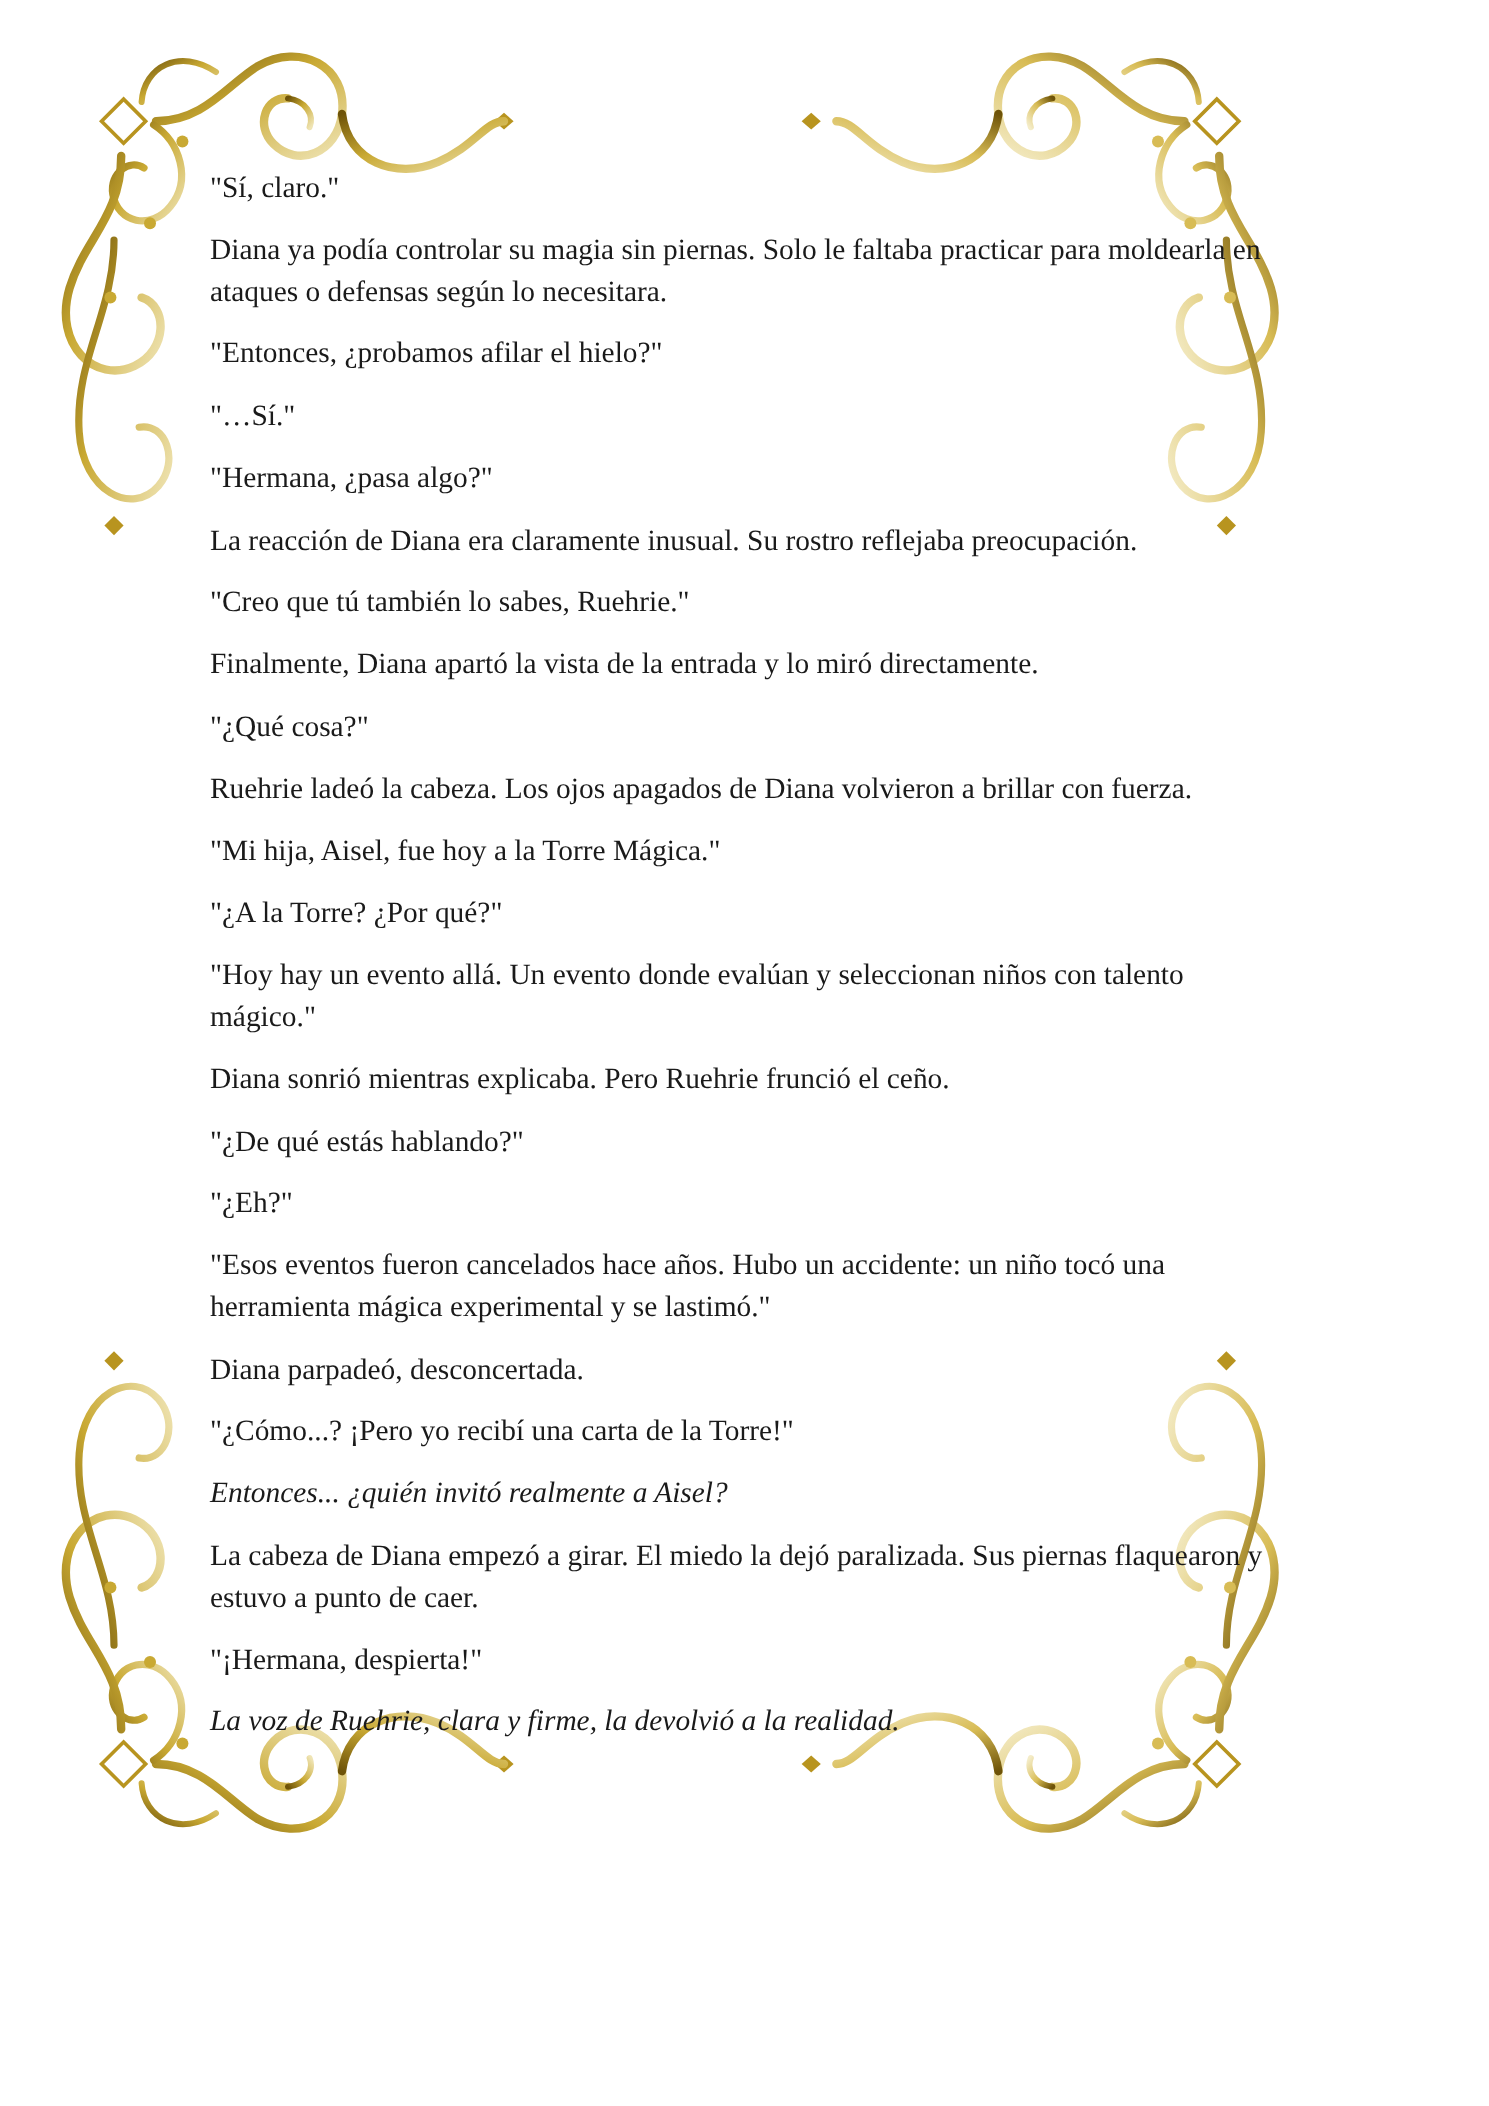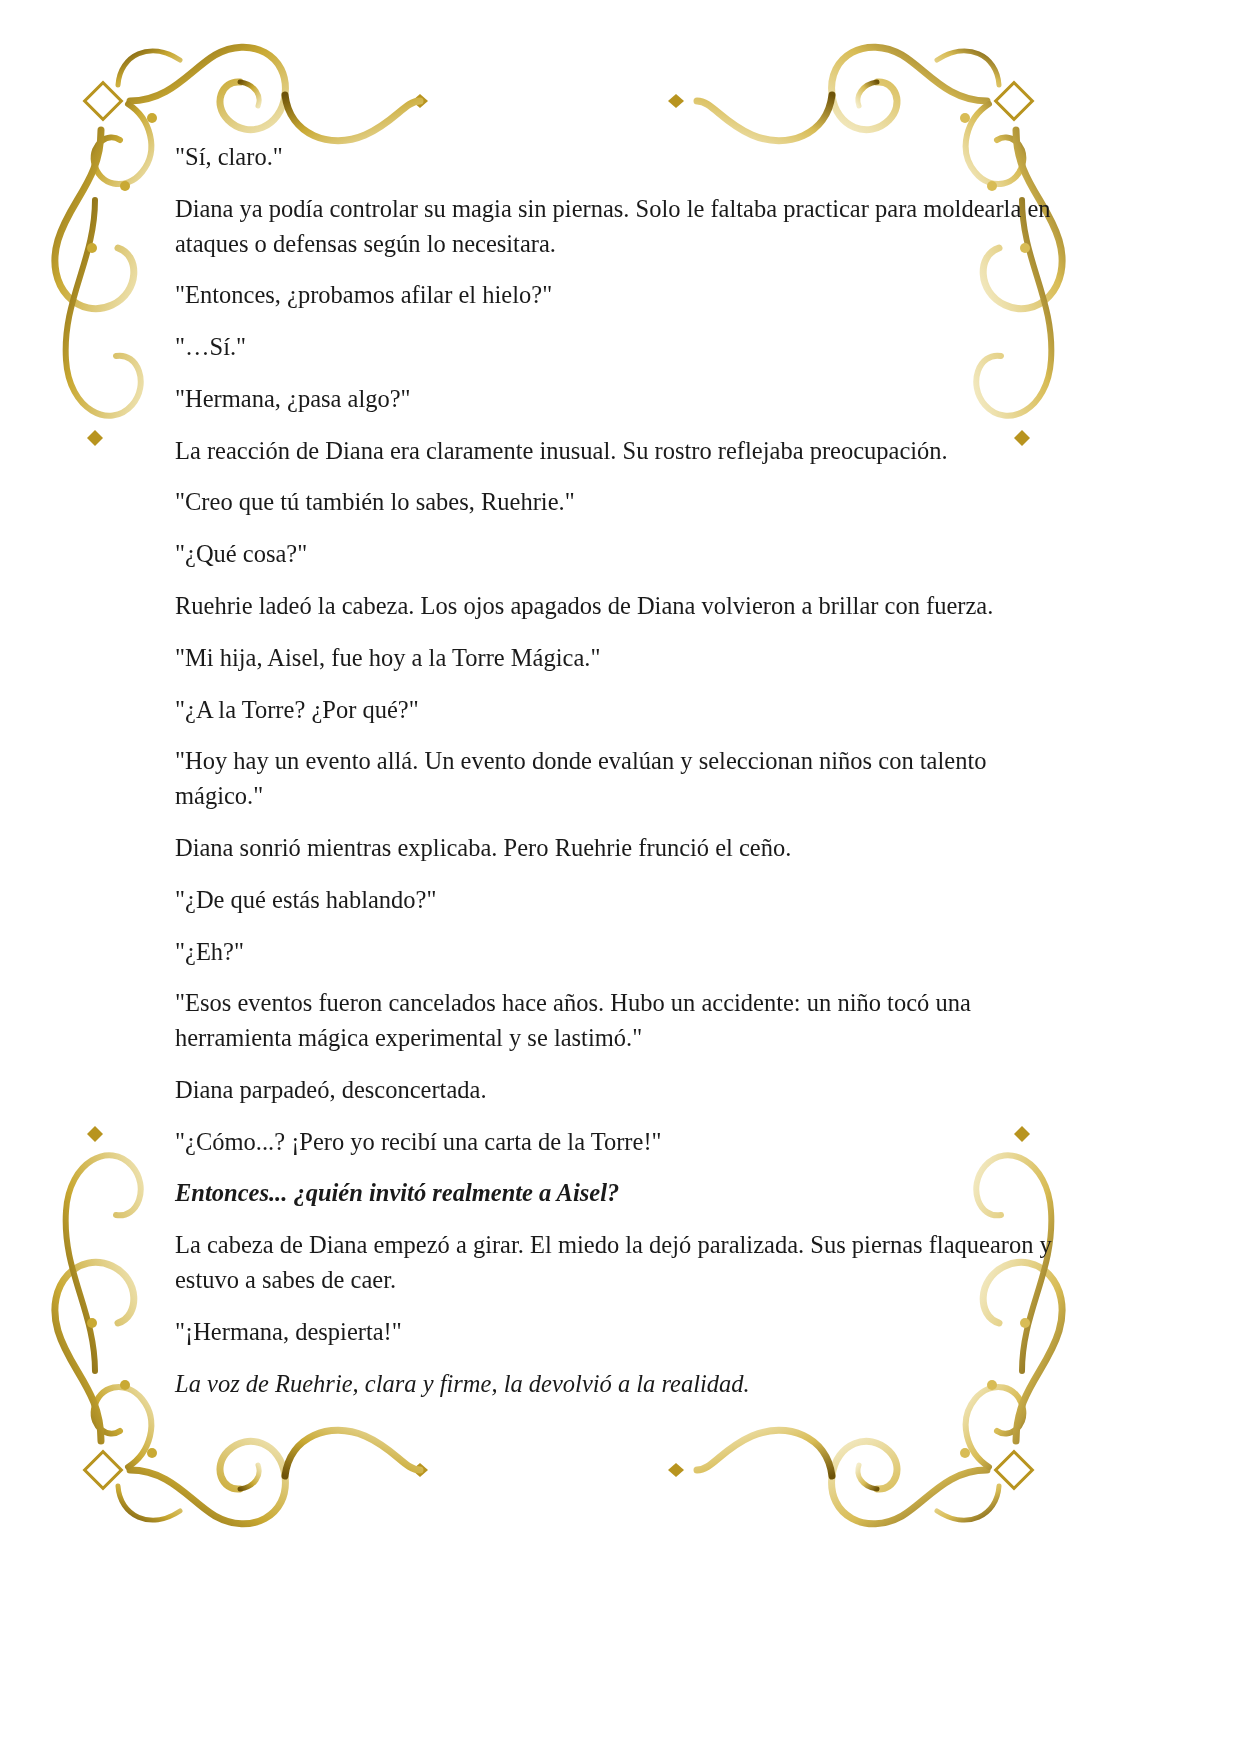--- a/index.html
+++ b/index.html
@@ -41,21 +41,20 @@
 
   .para {
     font-size: 24.5px;
     line-height: 1.42;
     margin: 0 0 17px 0;
     text-align: left;
     color: #1a1a1a;
   }
   .para.italic {
     font-style: italic;
-    font-weight: bold;
   }
   .para:last-child {
     margin-bottom: 0;
     font-style: italic;
   }
 </style>
 </head>
 <body>
 
 <div class="page">
@@ -190,30 +189,31 @@
   </svg>
 
   <div class="content">
     <p class="para">"Sí, claro."</p>
     <p class="para">Diana ya podía controlar su magia sin piernas. Solo le faltaba practicar para moldearla en ataques o defensas según lo necesitara.</p>
     <p class="para">"Entonces, ¿probamos afilar el hielo?"</p>
     <p class="para">"…Sí."</p>
     <p class="para">"Hermana, ¿pasa algo?"</p>
     <p class="para">La reacción de Diana era claramente inusual. Su rostro reflejaba preocupación.</p>
     <p class="para">"Creo que tú también lo sabes, Ruehrie."</p>
+    <p class="para">Finalmente, Diana apartó la vista de la entrada y lo miró directamente.</p>
     <p class="para">"¿Qué cosa?"</p>
     <p class="para">Ruehrie ladeó la cabeza. Los ojos apagados de Diana volvieron a brillar con fuerza.</p>
     <p class="para">"Mi hija, Aisel, fue hoy a la Torre Mágica."</p>
     <p class="para">"¿A la Torre? ¿Por qué?"</p>
     <p class="para">"Hoy hay un evento allá. Un evento donde evalúan y seleccionan niños con talento mágico."</p>
     <p class="para">Diana sonrió mientras explicaba. Pero Ruehrie frunció el ceño.</p>
     <p class="para">"¿De qué estás hablando?"</p>
     <p class="para">"¿Eh?"</p>
     <p class="para">"Esos eventos fueron cancelados hace años. Hubo un accidente: un niño tocó una herramienta mágica experimental y se lastimó."</p>
     <p class="para">Diana parpadeó, desconcertada.</p>
     <p class="para">"¿Cómo...? ¡Pero yo recibí una carta de la Torre!"</p>
     <p class="para italic">Entonces... ¿quién invitó realmente a Aisel?</p>
-    <p class="para">La cabeza de Diana empezó a girar. El miedo la dejó paralizada. Sus piernas flaquearon y estuvo a sabes de caer.</p>
+    <p class="para">La cabeza de Diana empezó a girar. El miedo la dejó paralizada. Sus piernas flaquearon y estuvo a punto de caer.</p>
     <p class="para">"¡Hermana, despierta!"</p>
     <p class="para">La voz de Ruehrie, clara y firme, la devolvió a la realidad.</p>
   </div>
 
 </div>
 
 </body></html>

